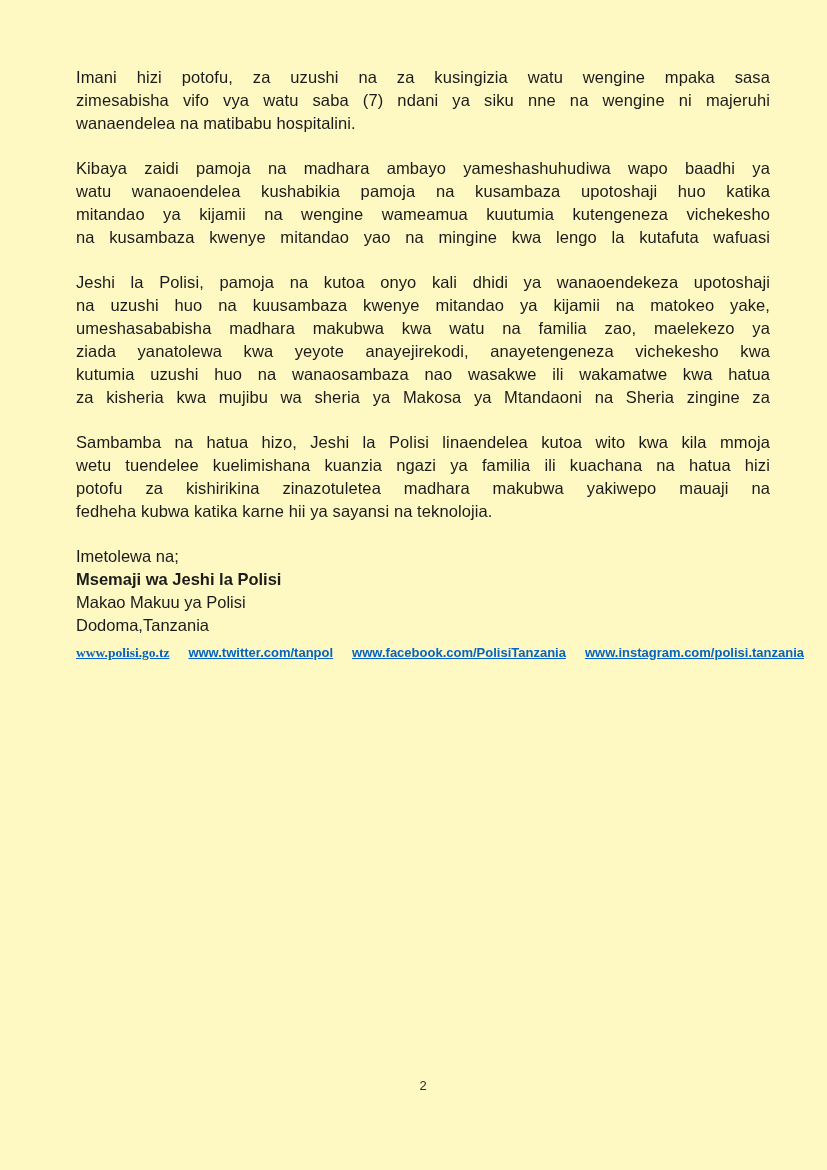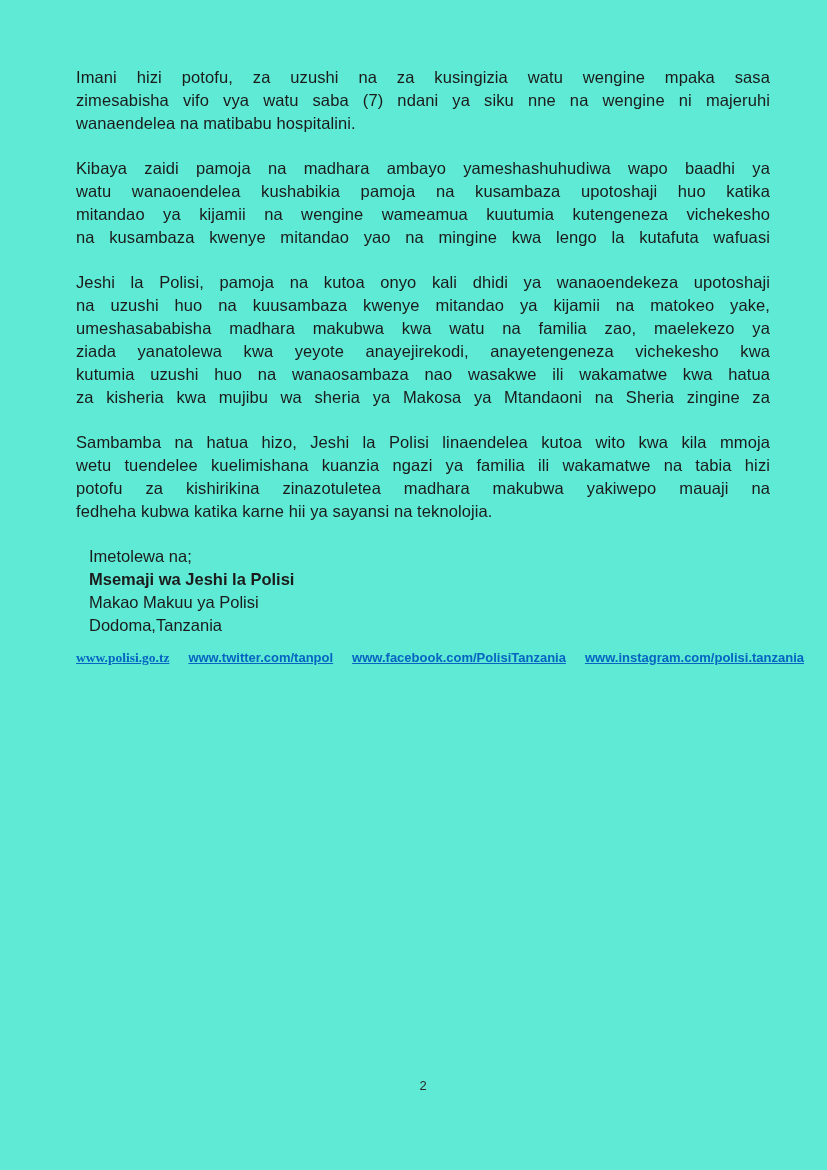--- a/index.html
+++ b/index.html
@@ -33,21 +33,21 @@
     text-align-last: justify;
     white-space: normal;
   }
   .line.last {
     text-align: left;
     text-align-last: auto;
   }
   .signature {
     font-size: 16.5px;
     line-height: 23px;
-    margin: 13px;
+    margin: 0;
   }
   .signature .sig-line {
     text-align: left;
   }
   .sig-bold {
     font-weight: bold;
   }
   .links-row {
     margin-top: 8px;
     display: flex;
@@ -76,21 +76,21 @@
     top: 1078px;
     width: 694px;
     text-align: center;
     font-size: 13px;
     color: #2a2a2a;
   }
 </style>
 </head>
 <body>
 
-<div class="page" style="background: #5eead4; color: rgb(27, 27, 27);">
+<div class="page" style="background: #fef9c3; color: rgb(27, 27, 27);">
   <div class="content">
 
     <div>
         <div class="para">
           <div class="line">Imani hizi potofu, za uzushi na za kusingizia watu wengine mpaka sasa</div>
           <div class="line">zimesabisha vifo vya watu saba (7) ndani ya siku nne na wengine ni majeruhi</div>
           <div class="line last">wanaendelea na matibabu hospitalini.</div>
         </div>
         <div class="para">
           <div class="line">Kibaya zaidi pamoja na madhara ambayo yameshashuhudiwa wapo baadhi ya</div>
@@ -101,21 +101,21 @@
         <div class="para">
           <div class="line">Jeshi la Polisi, pamoja na kutoa onyo kali dhidi ya wanaoendekeza upotoshaji</div>
           <div class="line">na uzushi huo na kuusambaza kwenye mitandao ya kijamii na matokeo yake,</div>
           <div class="line">umeshasababisha madhara makubwa kwa watu na familia zao, maelekezo ya</div>
           <div class="line">ziada yanatolewa kwa yeyote anayejirekodi, anayetengeneza vichekesho kwa</div>
           <div class="line">kutumia uzushi huo na wanaosambaza nao wasakwe ili wakamatwe kwa hatua</div>
           <div class="line">za kisheria kwa mujibu wa sheria ya Makosa ya Mtandaoni na Sheria zingine za</div>
         </div>
         <div class="para">
           <div class="line">Sambamba na hatua hizo, Jeshi la Polisi linaendelea kutoa wito kwa kila mmoja</div>
-          <div class="line">wetu tuendelee kuelimishana kuanzia ngazi ya familia ili wakamatwe na tabia hizi</div>
+          <div class="line">wetu tuendelee kuelimishana kuanzia ngazi ya familia ili kuachana na hatua hizi</div>
           <div class="line">potofu za kishirikina zinazotuletea madhara makubwa yakiwepo mauaji na</div>
           <div class="line last">fedheha kubwa katika karne hii ya sayansi na teknolojia.</div>
         </div>
       </div>
 
     <div class="signature">
       <div class="sig-line">Imetolewa na;</div>
       <div class="sig-line sig-bold">Msemaji wa Jeshi la Polisi</div>
       <div class="sig-line">Makao Makuu ya Polisi</div>
       <div class="sig-line">Dodoma,Tanzania</div>

